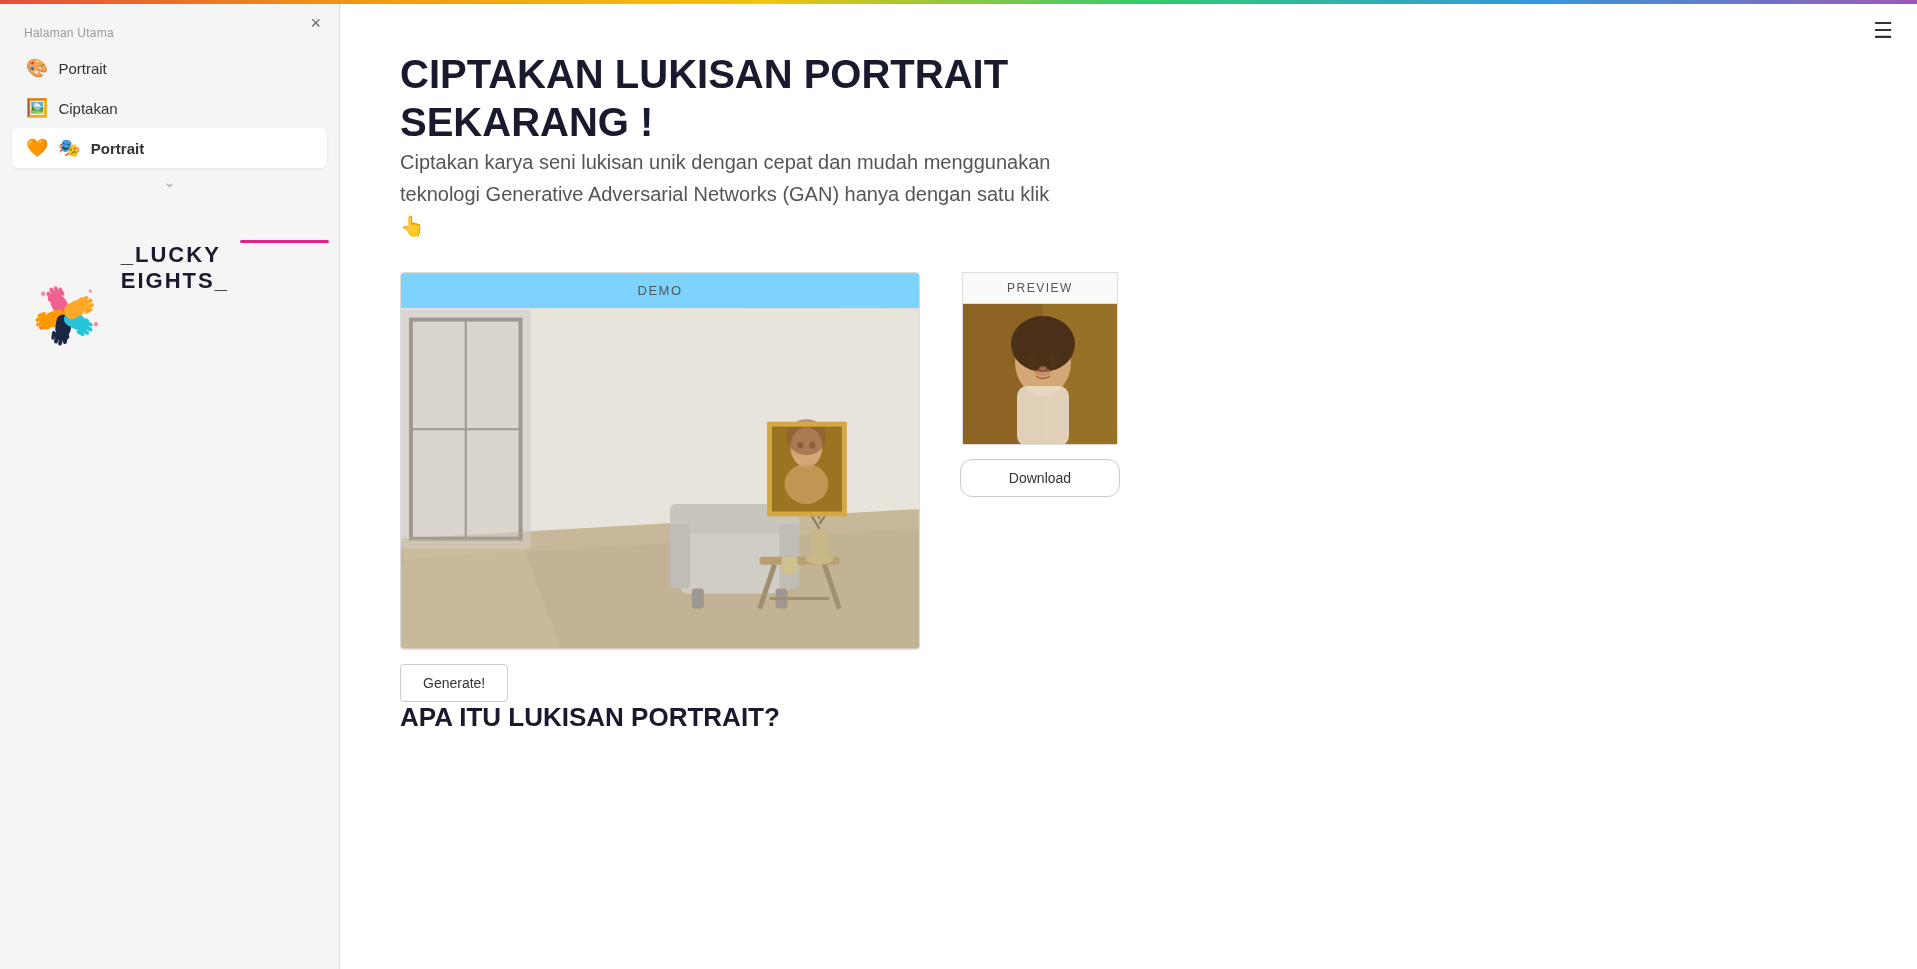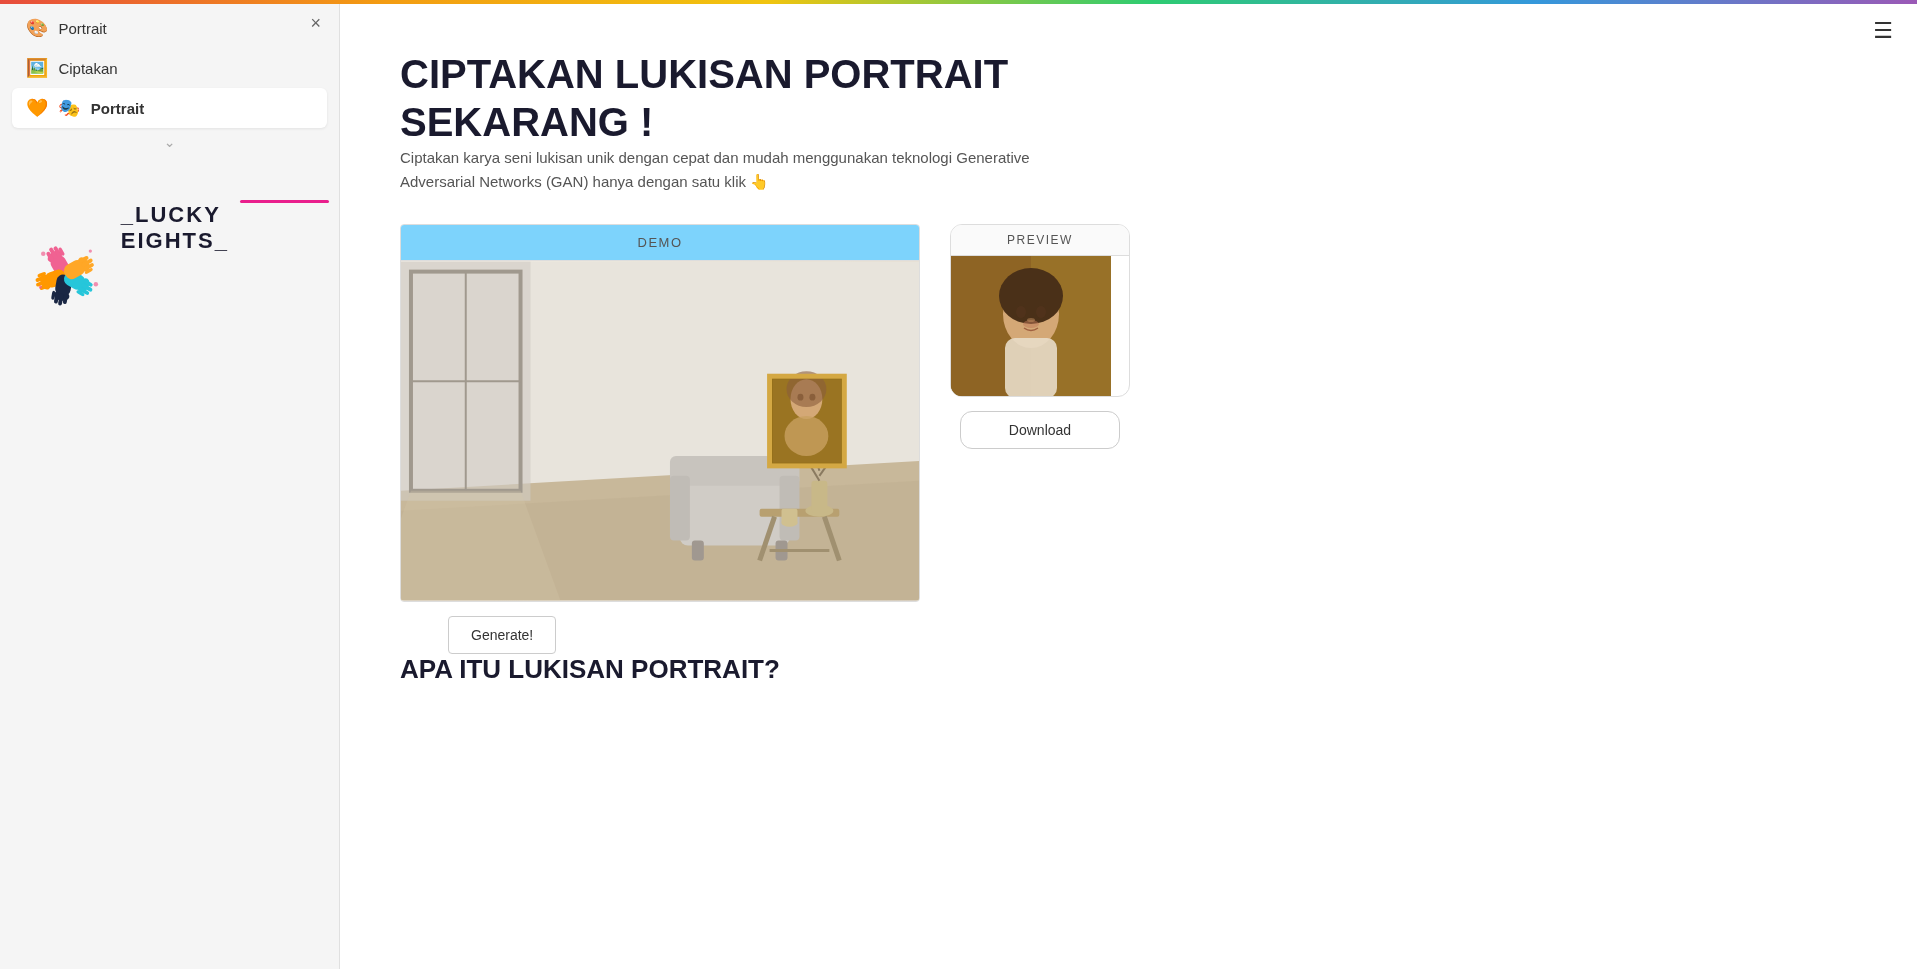--- a/index.html
+++ b/index.html
@@ -125,21 +125,21 @@
 
     .page-title {
       font-size: 40px;
       font-weight: 800;
       color: #1a1a2e;
       line-height: 1.2;
       max-width: 700px;
     }
 
     .page-description {
-      font-size: 15px;
+      font-size: 20px;
       color: #555;
       line-height: 1.6;
       max-width: 660px;
       margin-bottom: 30px;
     }
 
     .content-row {
       display: flex;
       gap: 40px;
       align-items: flex-start;
@@ -184,37 +184,36 @@
     .generate-btn {
       margin-top: 14px;
       padding: 10px 22px;
       border: 1px solid #ccc;
       border-radius: 4px;
       background: #fff;
       font-size: 14px;
       cursor: pointer;
       color: #333;
       font-weight: 500;
-      margin-left: 48px;
     }
 
     
     .preview-section {
       width: 160px;
       display: flex;
       flex-direction: column;
       align-items: center;
       gap: 14px;
     }
 
     .preview-box {
       border: 1px solid #ddd;
-      border-radius: 12px;
+      border-radius: 1px;
       overflow: hidden;
-      width: 180px;
+      width: 156px;
     }
 
     .preview-label {
       text-align: center;
       padding: 8px;
       font-size: 12px;
       letter-spacing: 1.5px;
       color: #555;
       border-bottom: 1px solid #ddd;
       background: #fafafa;
@@ -259,20 +258,21 @@
       color: #333;
       z-index: 500;
     }
   </style>
 </head>
 <body>
 
 <aside class="sidebar">
   <button class="sidebar-close">×</button>
 
+  <div class="sidebar-section-label">Halaman Utama</div>
 
   <ul class="sidebar-nav">
     <li>
       <span class="icon">🎨</span>
       <span>Portrait</span>
     </li>
     <li>
       <span class="icon">🖼️</span>
       <span>Ciptakan</span>
     </li>

